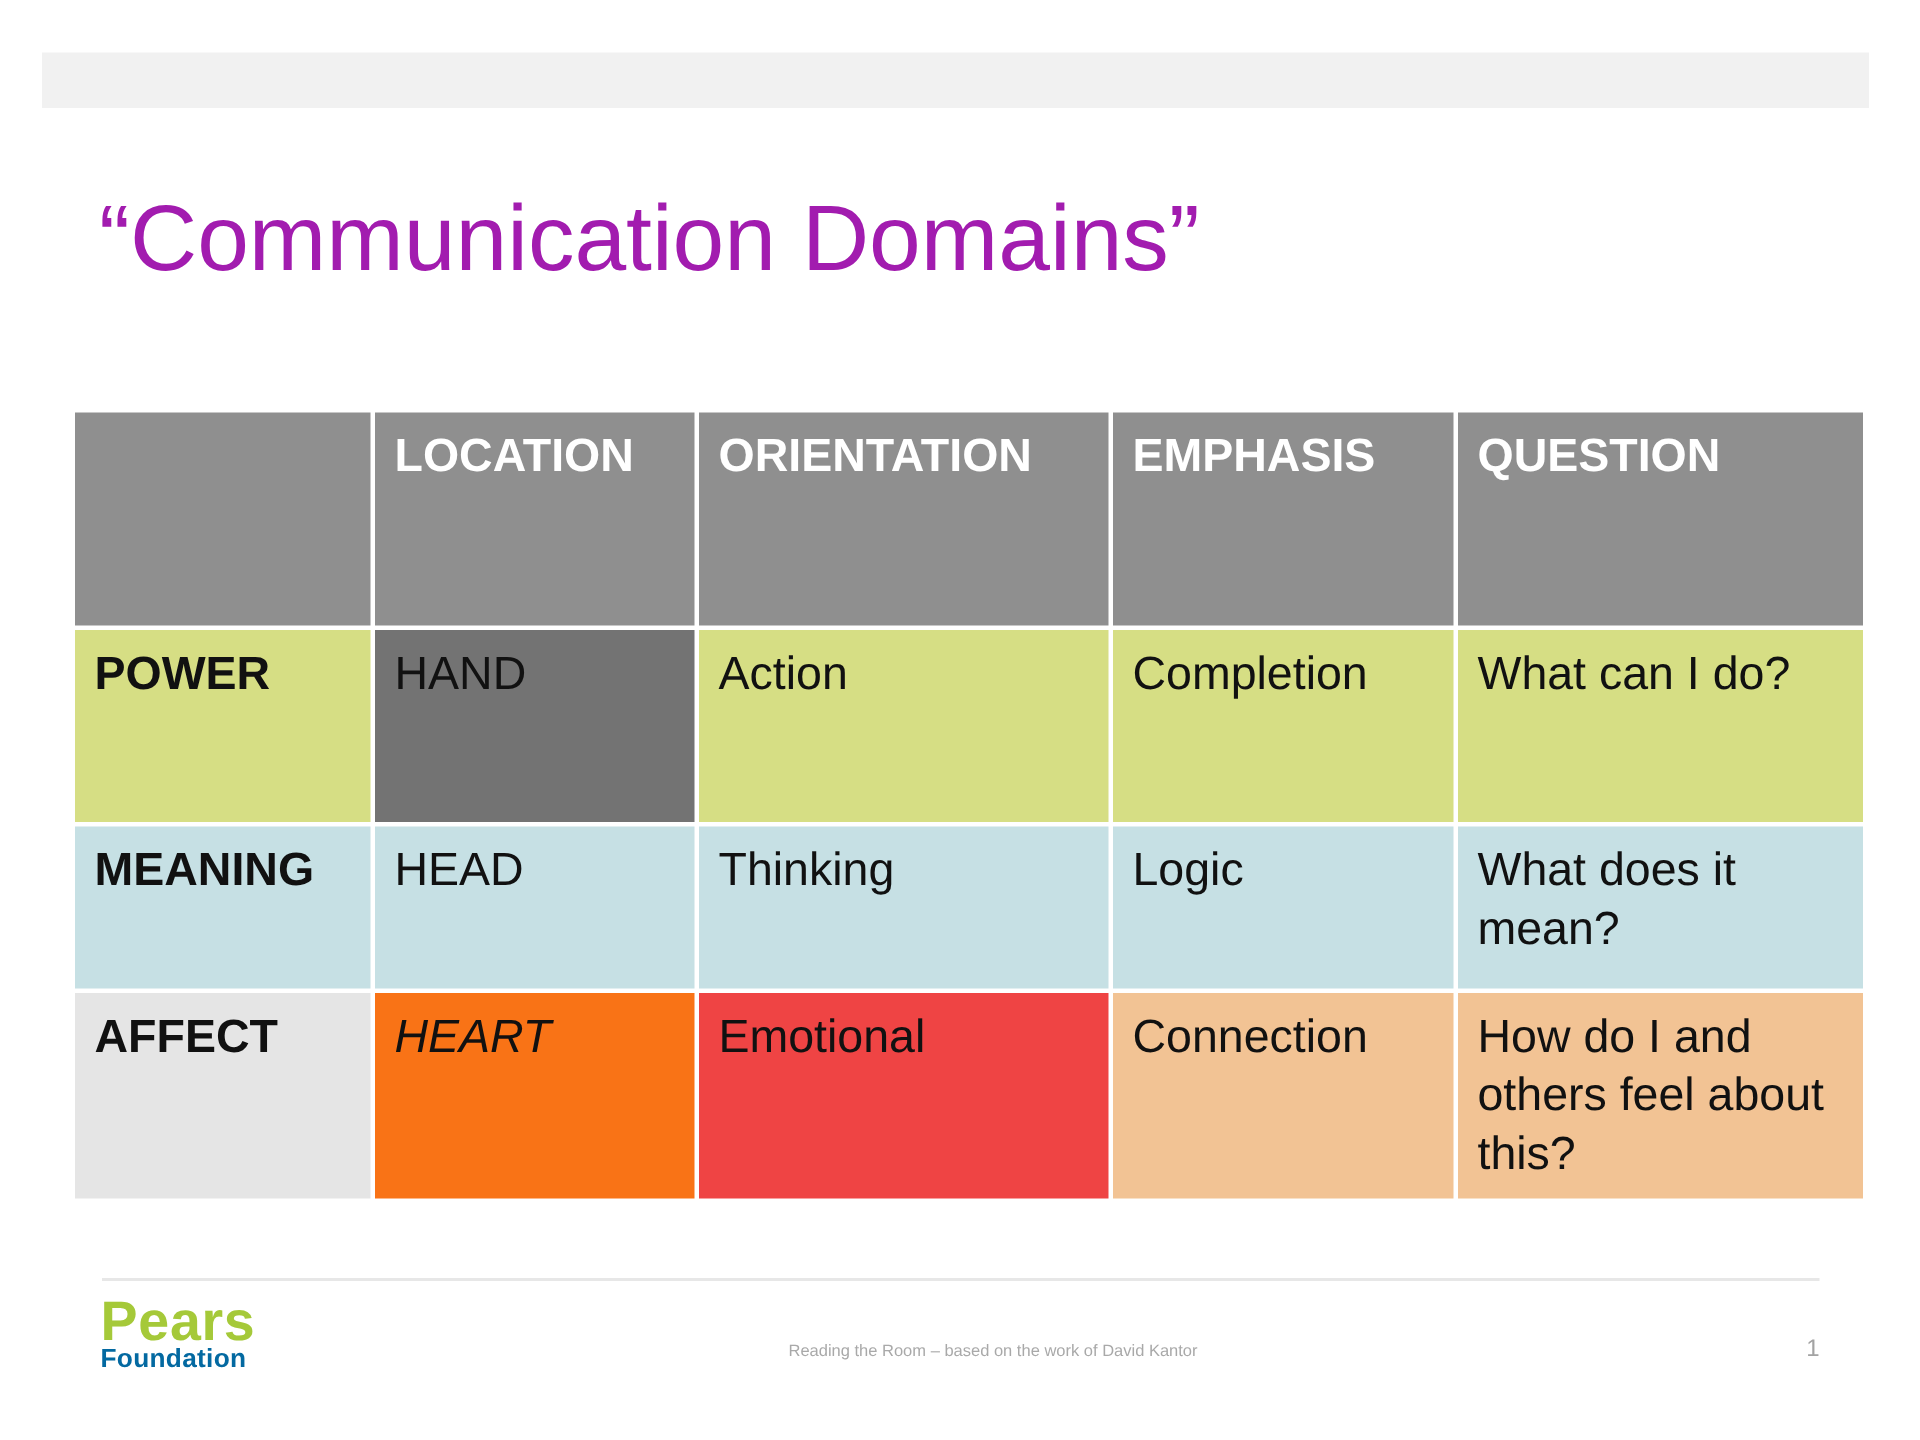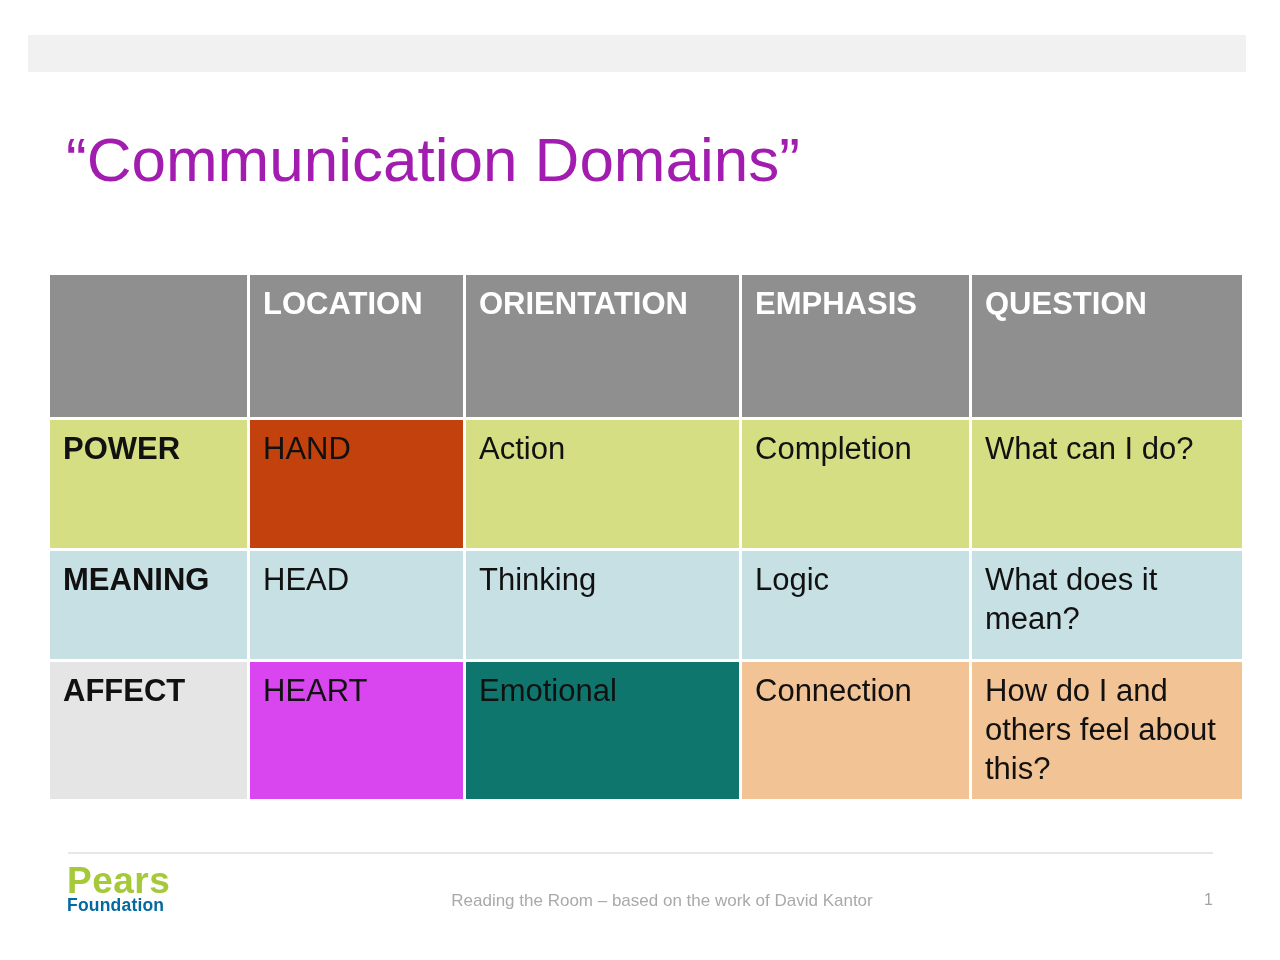--- a/index.html
+++ b/index.html
@@ -92,21 +92,21 @@
     margin-top: -2px;
   }
   .footer-caption-wrap {
     position: absolute;
     left: 68px;
     top: 891px;
     width: 1145px;
     text-align: center;
   }
   .footer-caption {
-    font-size: 17px;
+    font-size: 11px;
     color: #a9a9a9;
     margin-left: 43px;
   }
   .page-number {
     position: absolute;
     left: 1193px;
     top: 891px;
     width: 20px;
     text-align: right;
     font-size: 16px;
@@ -133,36 +133,36 @@
       <th></th>
       <th>LOCATION</th>
       <th>ORIENTATION</th>
       <th>EMPHASIS</th>
       <th>QUESTION</th>
     </tr>
   </thead>
   <tbody>
     <tr class="row-0">
       <td class="row-label" style="background-color: rgb(214, 222, 132);">POWER</td>
-      <td style="background-color: #c2410c;">HAND</td>
+      <td style="background-color: #737373;">HAND</td>
       <td style="background-color: rgb(214, 222, 132);">Action</td>
       <td style="background-color: rgb(214, 222, 132);">Completion</td>
       <td style="background-color: rgb(214, 222, 132);">What can I do?</td>
     </tr>
     <tr class="row-1">
       <td class="row-label" style="background-color: rgb(198, 224, 228);">MEANING</td>
       <td style="background-color: rgb(198, 224, 228);">HEAD</td>
       <td style="background-color: rgb(198, 224, 228);">Thinking</td>
       <td style="background-color: rgb(198, 224, 228);">Logic</td>
       <td style="background-color: rgb(198, 224, 228);">What does it mean?</td>
     </tr>
     <tr class="row-2">
       <td class="row-label" style="background-color: #e5e5e5;">AFFECT</td>
-      <td style="background-color: #d946ef;">HEART</td>
-      <td style="background-color: #0f766e;">Emotional</td>
+      <td style="background-color: #f97316; font-style: italic;">HEART</td>
+      <td style="background-color: #ef4444;">Emotional</td>
       <td style="background-color: rgb(242, 195, 148);">Connection</td>
       <td style="background-color: rgb(242, 195, 148);">How do I and others feel about this?</td>
     </tr>
   </tbody>
 </table>
 
 <div class="footer-divider"></div>
 
 <div class="logo">
   <span class="logo-line1">Pears</span>

